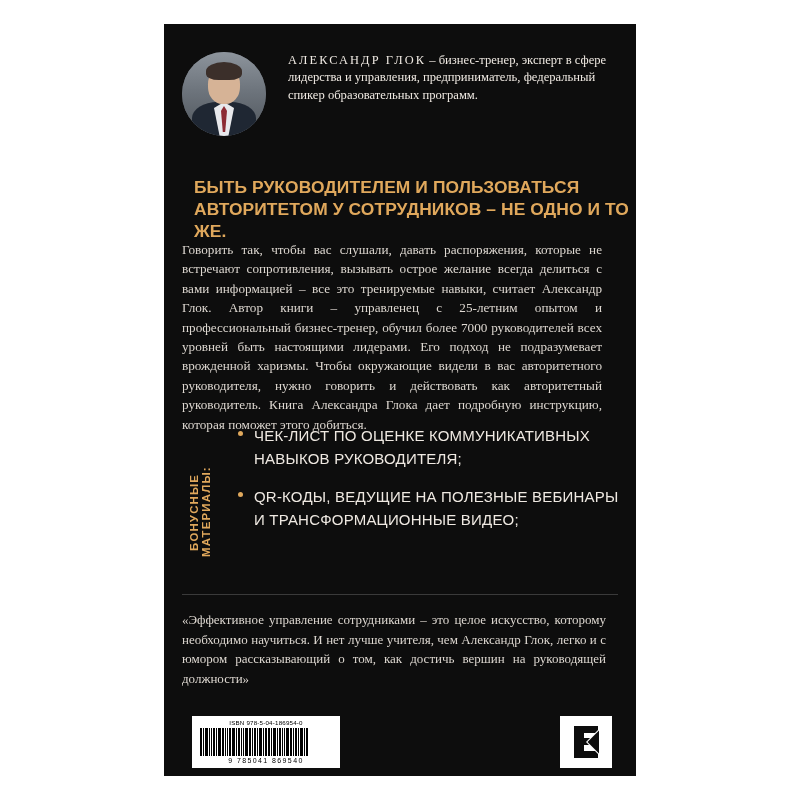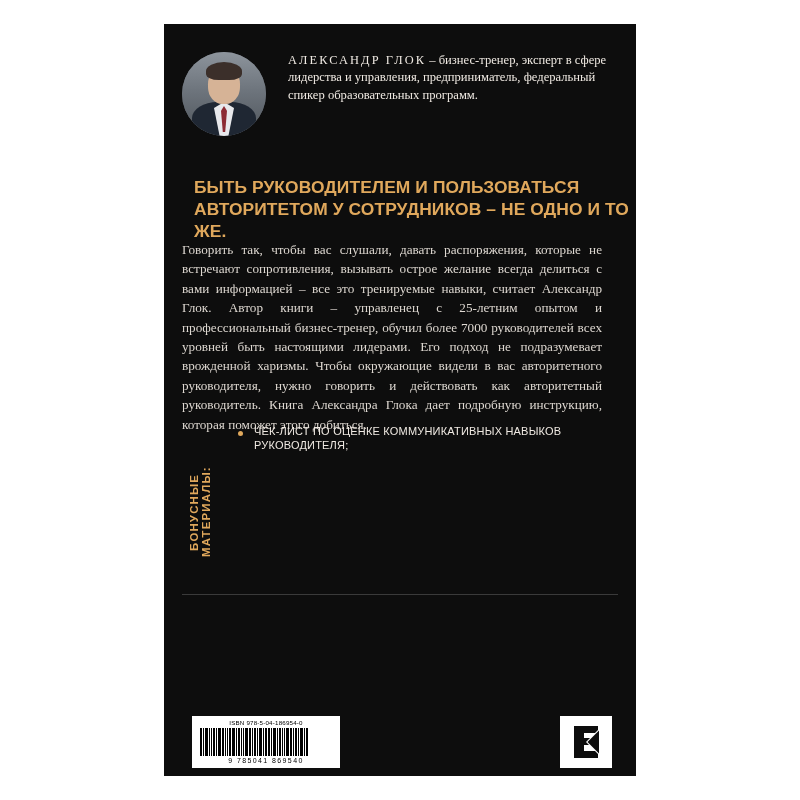--- a/index.html
+++ b/index.html
@@ -156,22 +156,22 @@
     margin: 0;
     padding: 0;
     list-style: none;
     margin-left: 26px;
     color: #efe9e2;
   }
   .bonus-list li {
     position: relative;
     padding-left: 16px;
     margin-bottom: 15px;
-    font-size: 11px;
-    line-height: 14px;
+    font-size: 15px;
+    line-height: 23px;
     letter-spacing: 0.2px;
   }
   .bonus-list li::before {
     content: "";
     position: absolute;
     left: 0;
     top: 7px;
     width: 5px;
     height: 5px;
     background: #e0a85c;
@@ -291,25 +291,27 @@
     </div>
 
     <div class="headline">БЫТЬ РУКОВОДИТЕЛЕМ И ПОЛЬЗОВАТЬСЯ АВТОРИТЕТОМ У СОТРУДНИКОВ – НЕ ОДНО И ТО ЖЕ.</div>
 
     <div class="body-par">Говорить так, чтобы вас слушали, давать распоряжения, которые не встречают сопротивления, вызывать острое желание всегда делиться с вами информацией – все это тренируемые навыки, считает Александр Глок. Автор книги – управленец с 25-летним опытом и профессиональный бизнес-тренер, обучил более 7000 руководителей всех уровней быть настоящими лидерами. Его подход не подразумевает врожденной харизмы. Чтобы окружающие видели в вас авторитетного руководителя, нужно говорить и действовать как авторитетный руководитель. Книга Александра Глока дает подробную инструкцию, которая поможет этого добиться.</div>
 
     <div class="bonus">
       <div class="bonus-label">БОНУСНЫЕ МАТЕРИАЛЫ:</div>
       <ul class="bonus-list">
         <li>ЧЕК-ЛИСТ ПО ОЦЕНКЕ КОММУНИКАТИВНЫХ НАВЫКОВ РУКОВОДИТЕЛЯ;</li>
+        <li>QR-КОДЫ, ВЕДУЩИЕ НА ПОЛЕЗНЫЕ ВЕБИНАРЫ И ТРАНСФОРМАЦИОННЫЕ ВИДЕО;</li>
       </ul>
     </div>
 
     <div class="divider"></div>
 
+    <div class="quote">«Эффективное управление сотрудниками – это целое искусство, которому необходимо научиться. И нет лучше учителя, чем Александр Глок, легко и с юмором рассказывающий о том, как достичь вершин на руководящей должности»</div>
 
     <div class="bottom">
       <div class="barcode-box">
         <div class="isbn">ISBN 978-5-04-186954-0</div>
         <div class="bars">
           <i style="width:2px"></i>
             <i style="width:1px"></i>
             <i style="width:3px"></i>
             <i style="width:1px"></i>
           <i style="width:1px"></i>

